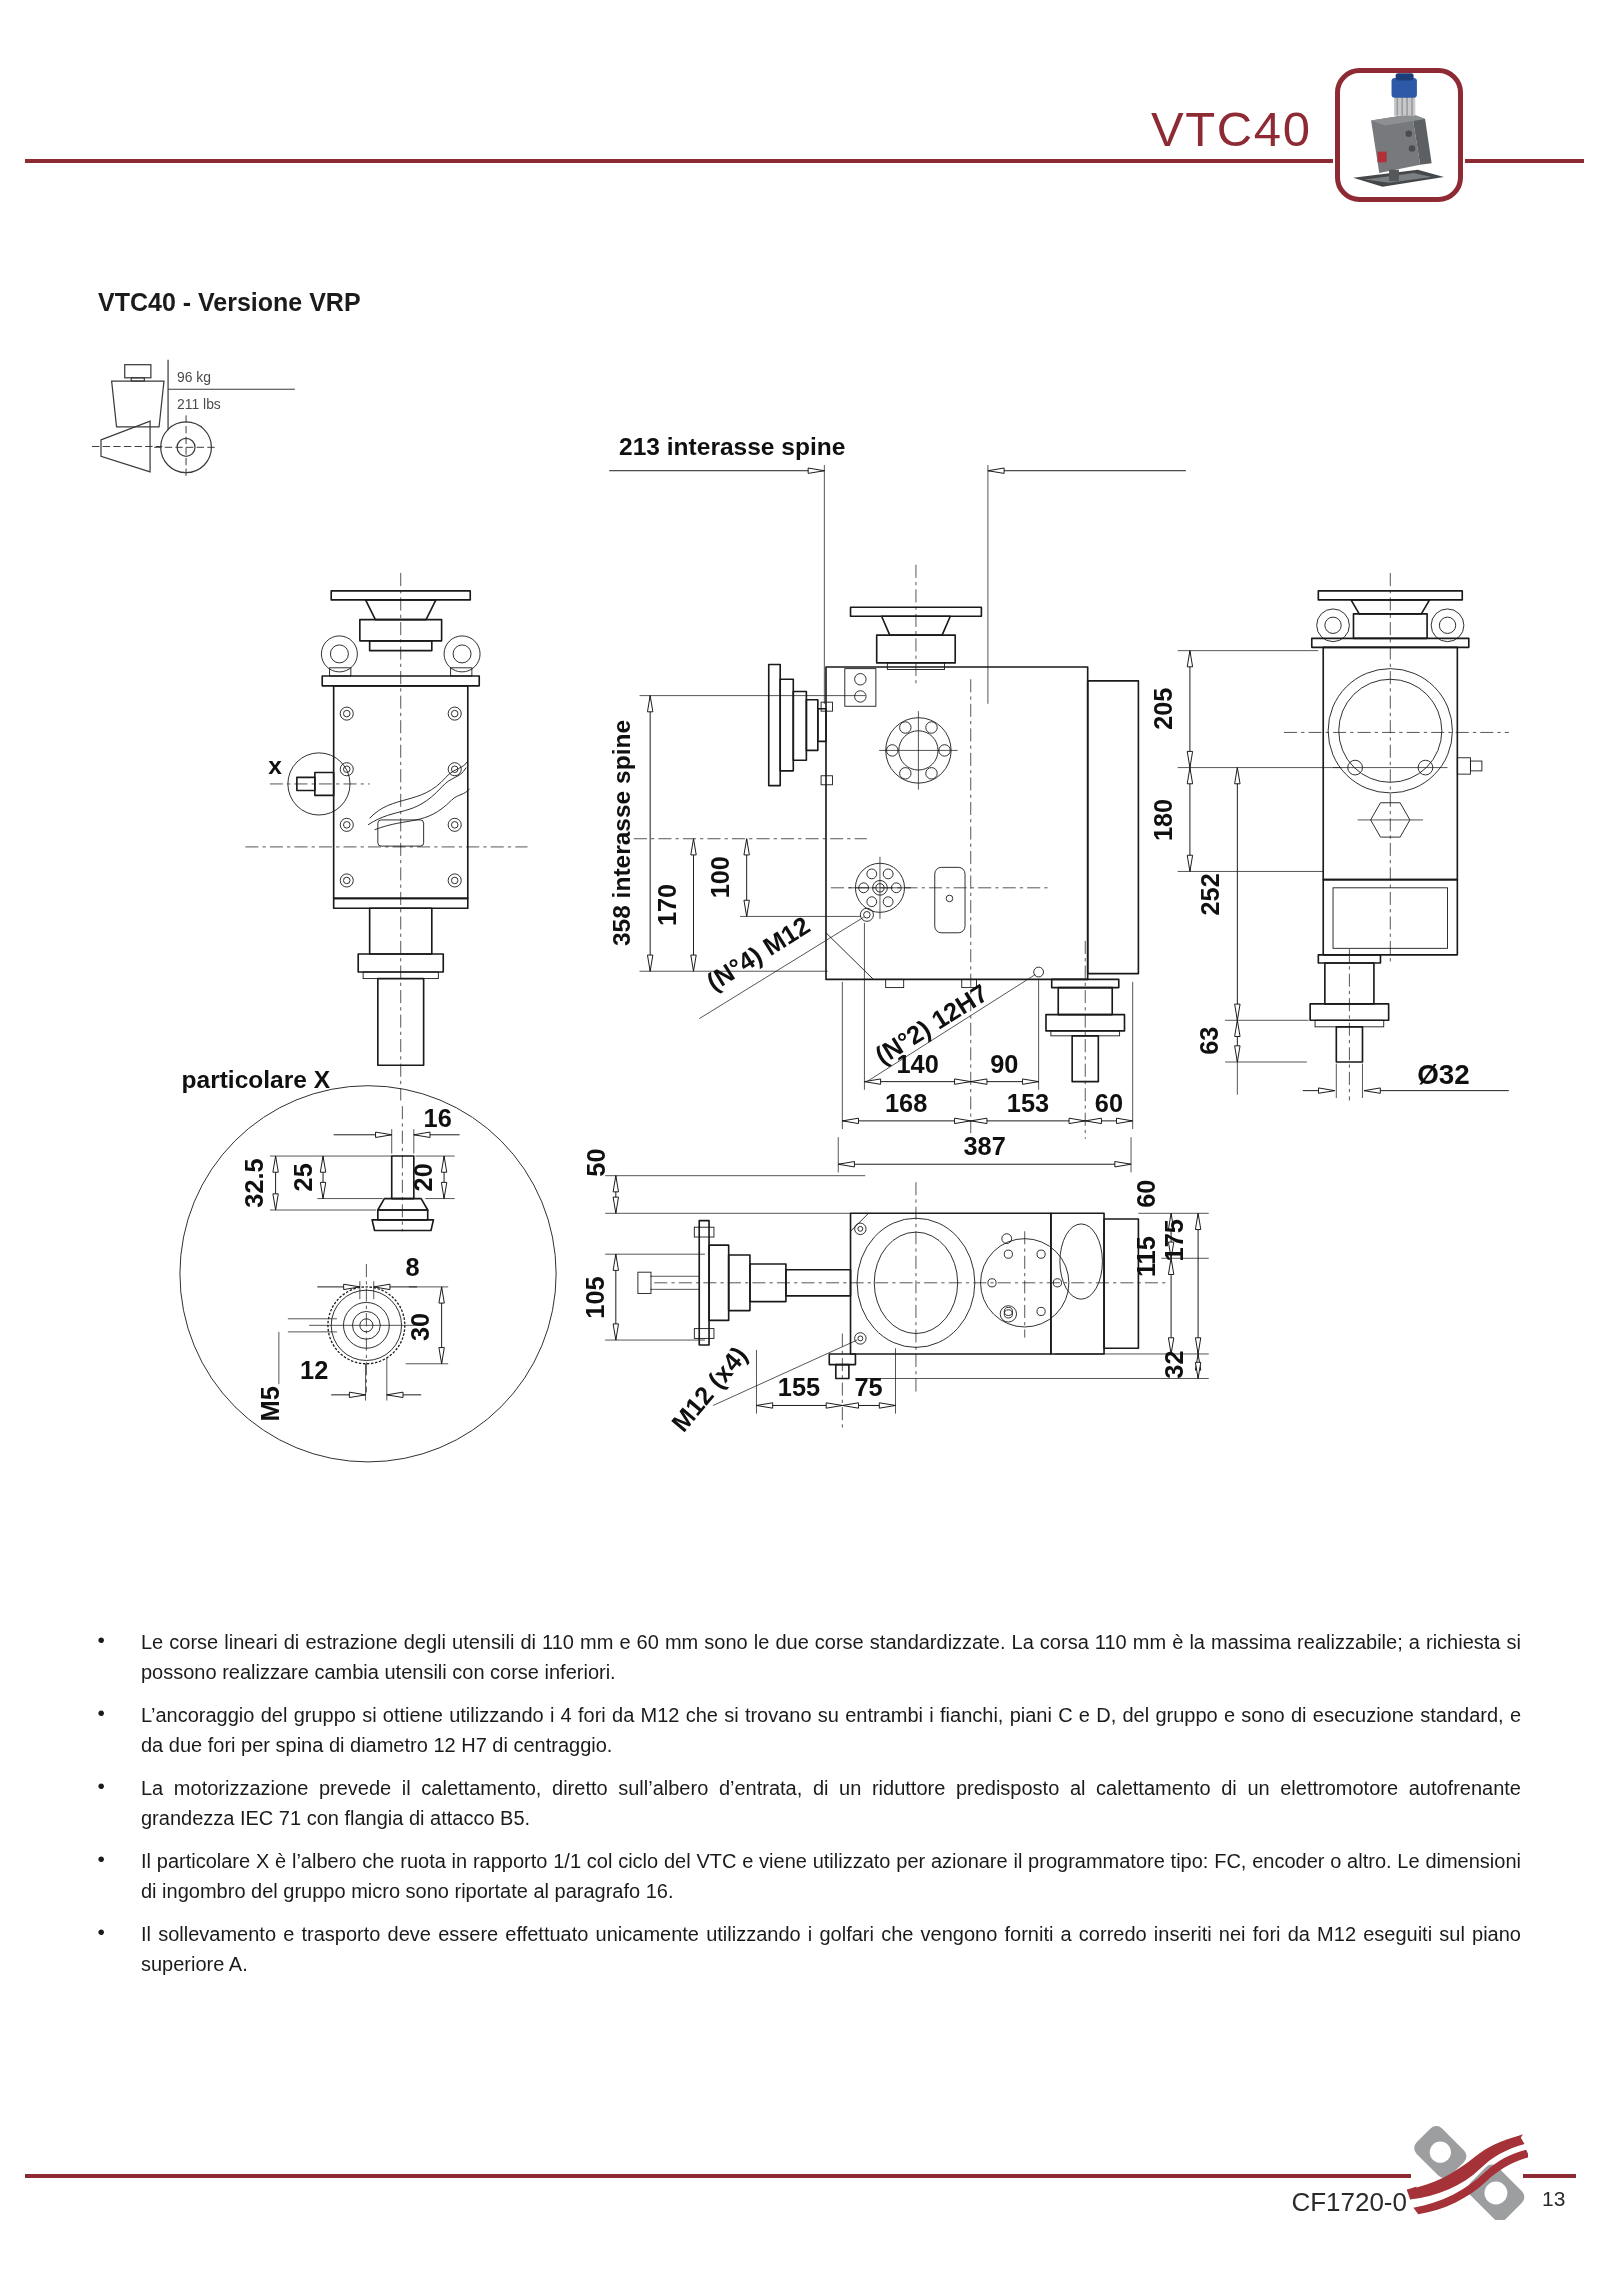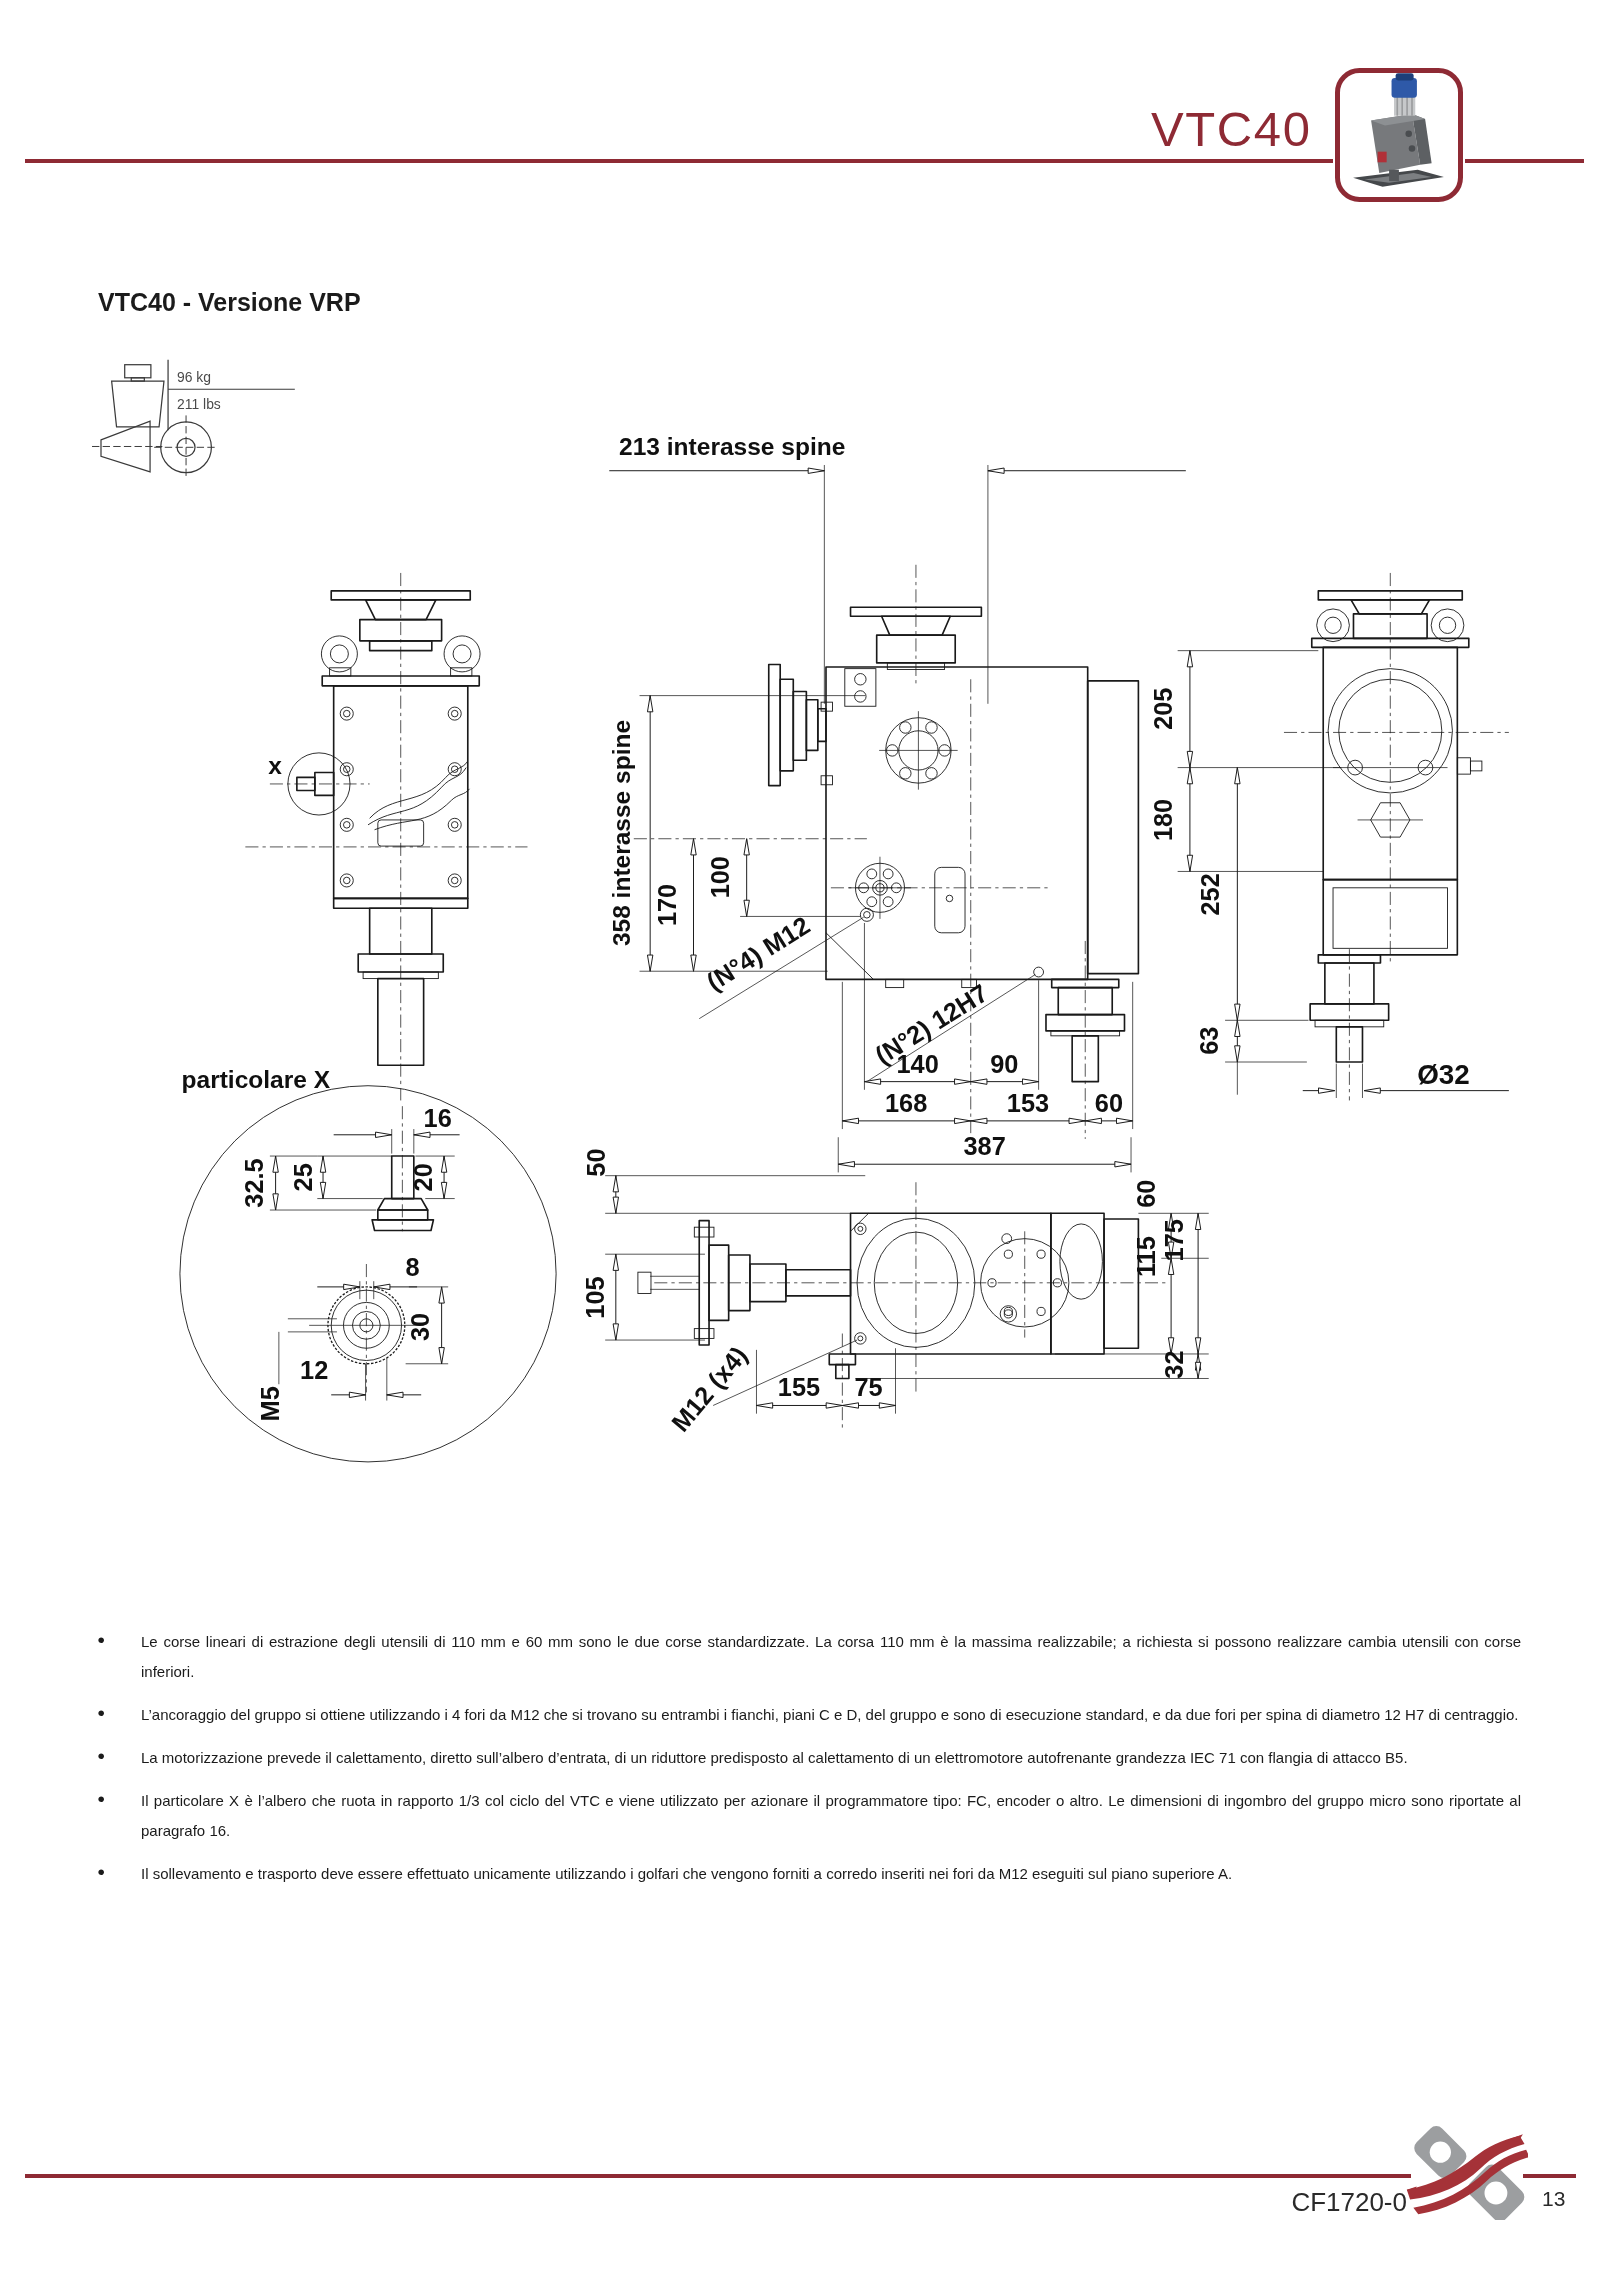--- a/index.html
+++ b/index.html
@@ -7,21 +7,21 @@
         font-family:"Liberation Sans",sans-serif;color:#1b1b1b;overflow:hidden;}
   .rule{position:absolute;height:4.1px;background:#8e2a34;}
   .brand{position:absolute;left:1151px;top:101px;font-size:49px;font-weight:400;color:#8e2a34;letter-spacing:1.6px;}
   .product-box{position:absolute;left:1335px;top:68px;width:128px;height:134px;border:5.7px solid #8e2a34;
                border-radius:24.5px;background:#fff;box-sizing:border-box;}
   .section-title{position:absolute;left:98px;top:288px;font-size:25px;font-weight:700;margin:0;}
   .figcap{position:absolute;left:360px;top:1534px;width:769px;text-align:center;font-size:22px;}
   .bullets{position:absolute;left:96px;top:1627px;width:1425px;}
   .bullet{position:relative;padding-left:45px;margin-bottom:13px;}
   .bmark{position:absolute;left:1.6px;top:0.8px;font-size:21px;}
-  .btext{margin:0;font-size:15px;line-height:30px;text-align:justify;}
+  .btext{margin:0;font-size:20px;line-height:30px;text-align:justify;}
   .footer-code{position:absolute;left:1243px;top:2187px;width:164px;text-align:right;font-size:26px;color:#2a2a2a;}
   .footer-page{position:absolute;left:1542px;top:2187px;font-size:21px;color:#2a2a2a;}
   
   #dr{position:absolute;left:0;top:352px;}
   #dr .o{fill:none;stroke:#1a1a1a;stroke-width:2;stroke-linejoin:round;}
   #dr .t{fill:none;stroke:#1a1a1a;stroke-width:1.1;}
   #dr .e{fill:none;stroke:#1a1a1a;stroke-width:0.9;}
   #dr .c{fill:none;stroke:#1a1a1a;stroke-width:0.9;stroke-dasharray:16 5 4 5;}
   #dr .kn{fill:none;stroke:#1a1a1a;stroke-width:1.6;stroke-dasharray:3 2;}
   #dr .da{fill:none;stroke:#1a1a1a;stroke-width:1.2;marker-start:url(#arw);marker-end:url(#arw);}
@@ -434,21 +434,21 @@
     <div class="bullet">
       <span class="bmark">•</span>
       <p class="btext">L’ancoraggio del gruppo si ottiene utilizzando i 4 fori da M12 che si trovano su entrambi i fianchi, piani C e D, del gruppo e sono di esecuzione standard, e da due fori per spina di diametro 12 H7 di centraggio.</p>
     </div>
     <div class="bullet">
       <span class="bmark">•</span>
       <p class="btext">La motorizzazione prevede il calettamento, diretto sull’albero d’entrata, di un riduttore predisposto al calettamento di un elettromotore autofrenante grandezza IEC 71 con flangia di attacco  B5.</p>
     </div>
     <div class="bullet">
       <span class="bmark">•</span>
-      <p class="btext">Il particolare X è l’albero che ruota in rapporto 1/3 col ciclo del VTC e viene utilizzato per azionare il programmatore tipo: FC, encoder o altro. Le dimensioni di ingombro del gruppo micro sono riportate al paragrafo  16.</p>
+      <p class="btext">Il particolare X è l’albero che ruota in rapporto 1/1 col ciclo del VTC e viene utilizzato per azionare il programmatore tipo: FC, encoder o altro. Le dimensioni di ingombro del gruppo micro sono riportate al paragrafo  16.</p>
     </div>
     <div class="bullet">
       <span class="bmark">•</span>
       <p class="btext">Il sollevamento e trasporto deve essere effettuato unicamente utilizzando i golfari che vengono forniti a corredo inseriti nei fori da M12 eseguiti sul piano superiore A.</p>
     </div>
   </div>
 
   <div class="rule" style="left:24.5px;top:2174px;width:1386px;"></div>
   <div class="rule" style="left:1523px;top:2174px;width:53px;"></div>
   <div class="footer-code">CF1720-0</div>

